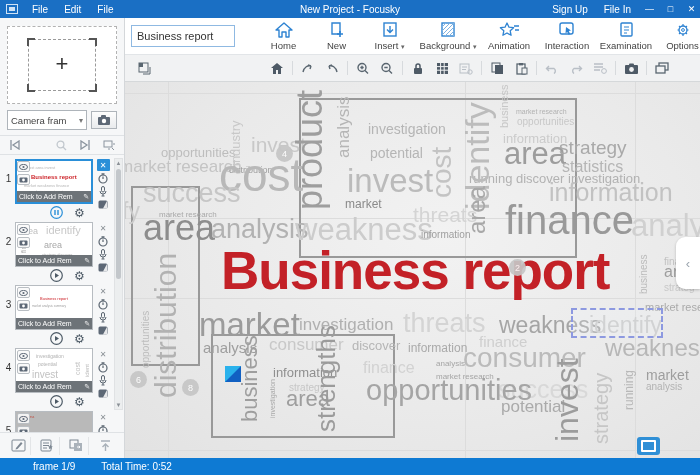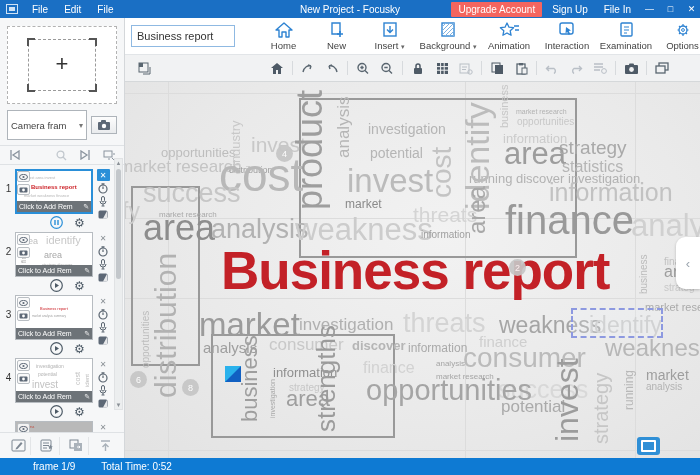--- a/index.html
+++ b/index.html
@@ -23,21 +23,21 @@
   .sidebar{width:125px;background:#f6f7f8;border-right:1px solid #d4d7da;display:flex;flex-direction:column;position:relative;}
   .camwrap{margin:8px 7px 4px 7px;background:#fff;border:1px dashed #b3b3b3;height:78px;position:relative;}
   .caminner{position:absolute;left:20px;right:20px;top:12px;bottom:12px;border:1px dashed #9a9a9a;}
   .corner{position:absolute;width:8px;height:8px;border:2px solid #555;}
   .c-tl{left:-2px;top:-2px;border-right:none;border-bottom:none;}
   .c-tr{right:-2px;top:-2px;border-left:none;border-bottom:none;}
   .c-bl{left:-2px;bottom:-2px;border-right:none;border-top:none;}
   .c-br{right:-2px;bottom:-2px;border-left:none;border-top:none;}
   .camplus{position:absolute;left:50%;top:50%;transform:translate(-50%,-54%);font-size:22px;color:#333;font-weight:400;}
   .camrow{display:flex;align-items:center;margin:2px 7px;gap:4px;}
-  .camselect{flex:1;display:flex;align-items:center;border:1px solid #aeb4ba;background:#fff;height:30px;font-size:9.5px;color:#444;padding:0 3px;justify-content:space-between;}
+  .camselect{flex:1;display:flex;align-items:center;border:1px solid #aeb4ba;background:#fff;height:20px;font-size:9.5px;color:#444;padding:0 3px;justify-content:space-between;}
   .camselect .car{color:#777;font-size:8px;}
   .cambtn{width:26px;height:18px;border:1px solid #aeb4ba;background:linear-gradient(#fdfdfd,#e9ebed);display:flex;align-items:center;justify-content:center;}
   .navrow{display:flex;align-items:center;border-top:1px solid #dfe2e5;border-bottom:1px solid #dfe2e5;height:20px;margin-top:3px;padding:0 4px;gap:2px;}
   .navbtn{width:22px;height:16px;display:flex;align-items:center;justify-content:center;}
   .navrow .grow{flex:1;}
 
   
   .slidelist{flex:1;overflow:hidden;position:relative;padding:4px 0 0 2px;}
   .slide-item{height:63px;display:flex;position:relative;}
   .slide-num{width:13px;font-size:10px;color:#333;text-align:center;padding-top:14px;}
@@ -105,21 +105,20 @@
 
 <div class="app">
 
   <div class="titlebar">
     <span class="appicon"></span>
     <span class="menu">File</span>
     <span class="menu">Edit</span>
     <span class="menu">File</span>
     <span class="wintitle">New Project - Focusky</span>
     <div class="tb-right">
-      <span class="upgrade">Upgrade Account</span>
       <span class="signlink">Sign Up</span>
       <span class="signlink">File In</span>
       <span class="winctl">—</span>
       <span class="winctl">□</span>
       <span class="winctl">✕</span>
     </div>
   </div>
 
   <div class="mid">
 
@@ -717,21 +716,21 @@
             <span class="cw" style="left: 296px; top: 148px; font-size: 10px; color: rgb(159, 159, 159); font-weight: 400;">information</span>
             <span class="cw" style="left: 74px; top: 226px; font-size: 33px; color: rgb(155, 155, 155); font-weight: 400;">market</span>
             <span class="cw" style="left: 174px; top: 234px; font-size: 17px; color: rgb(176, 176, 176); font-weight: 400;">investigation</span>
             <span class="cw" style="left: 278px; top: 228px; font-size: 27px; color: rgb(212, 212, 212); font-weight: 400;">threats</span>
             <span class="cw" style="left: 374px; top: 232px; font-size: 23px; color: rgb(165, 165, 165); font-weight: 400;">weakness</span>
             <span class="cw" style="left: 464px; top: 232px; font-size: 23px; color: rgb(202, 202, 202); font-weight: 400;">identify</span>
             <span class="cw" style="left: 480px; top: 254px; font-size: 24px; color: rgb(183, 183, 183); font-weight: 400;">weakness</span>
             <span class="cw" style="left: 520px; top: 220px; font-size: 11px; color: rgb(170, 170, 170); font-weight: 400;">market rese</span>
             <span class="cw" style="left: 78px; top: 258px; font-size: 15px; color: rgb(158, 158, 158); font-weight: 400;">analysis</span>
             <span class="cw" style="left: 144px; top: 254px; font-size: 17px; color: rgb(200, 200, 200); font-weight: 400;">consumer</span>
-            <span class="cw" style="left: 227px; top: 257px; font-size: 13px; color: rgb(181, 181, 181); font-weight: 700;">discover</span>
+            <span class="cw" style="left: 227px; top: 257px; font-size: 13px; color: rgb(181, 181, 181); font-weight: 400;">discover</span>
             <span class="cw" style="left: 283px; top: 260px; font-size: 12px; color: rgb(170, 170, 170); font-weight: 400;">information</span>
             <span class="cw" style="left: 354px; top: 252px; font-size: 15px; color: rgb(207, 207, 207); font-weight: 400;">finance</span>
             <span class="cw" style="left: 338px; top: 262px; font-size: 28px; color: rgb(187, 187, 187); font-weight: 400;">consumer</span>
             <span class="cw" style="left: 311px; top: 278px; font-size: 8px; color: rgb(165, 165, 165); font-weight: 400;">analysis</span>
             <span class="cw" style="left: 311px; top: 291px; font-size: 8px; color: rgb(165, 165, 165); font-weight: 400;">market research</span>
             <span class="cw" style="left: 238px; top: 278px; font-size: 16px; color: rgb(210, 210, 210); font-weight: 400;">finance</span>
             <span class="cw" style="left: 148px; top: 284px; font-size: 13px; color: rgb(143, 143, 143); font-weight: 400;">information</span>
             <span class="cw" style="left: 164px; top: 301px; font-size: 10px; color: rgb(198, 198, 198); font-weight: 400;">strategy</span>
             <span class="cw" style="left: 161px; top: 306px; font-size: 22px; color: rgb(158, 158, 158); font-weight: 400;">area</span>
             <span class="cw" style="left: 373px; top: 295px; font-size: 25px; color: rgb(216, 216, 216); font-weight: 400;">success</span>

